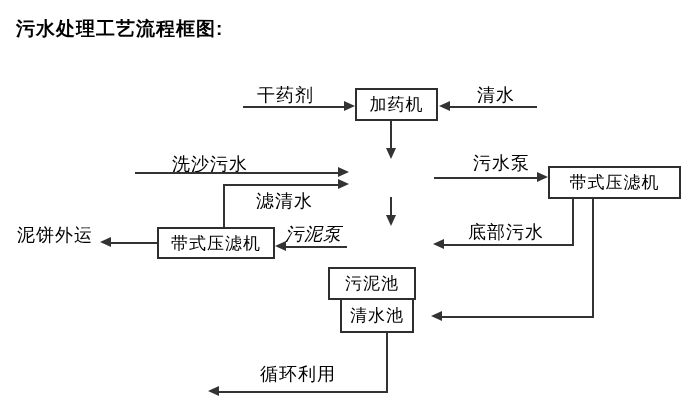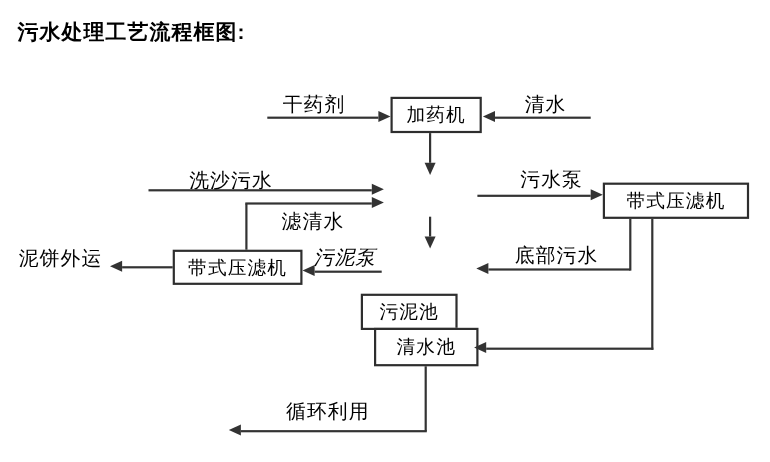--- a/index.html
+++ b/index.html
@@ -46,21 +46,21 @@
 <body>
 
 <div class="canvas">
 
   <div class="title">污水处理工艺流程框图:</div>
 
   <div class="node" style="left:355px;top:88px;width:83px;height:33px;">加药机</div>
   <div class="node" style="left:548px;top:166px;width:133px;height:33px;">带式压滤机</div>
   <div class="node" style="left:157px;top:227px;width:118px;height:32px;">带式压滤机</div>
   <div class="node" style="left:328px;top:226px;width:88px;height:33px;margin-top:41px;">污泥池</div>
-  <div class="node" style="left:340px;top:298px;width:95px;height:35px;">清水池</div>
+  <div class="node" style="left:340px;top:298px;width:74px;height:35px;">清水池</div>
 
   <div class="flabel" style="left:257px;top:83px;">干药剂</div>
   <div class="flabel" style="left:477px;top:83px;">清水</div>
   <div class="flabel" style="left:172px;top:152px;">洗沙污水</div>
   <div class="flabel" style="left:449px;top:151px;margin-left:24px;">污水泵</div>
   <div class="flabel" style="left:256px;top:189px;">滤清水</div>
   <div class="flabel" style="left:285px;top:222px;font-style:italic;">污泥泵</div>
   <div class="flabel" style="left:468px;top:220px;">底部污水</div>
   <div class="flabel" style="left:17px;top:223px;">泥饼外运</div>
   <div class="flabel" style="left:260px;top:362px;">循环利用</div>

